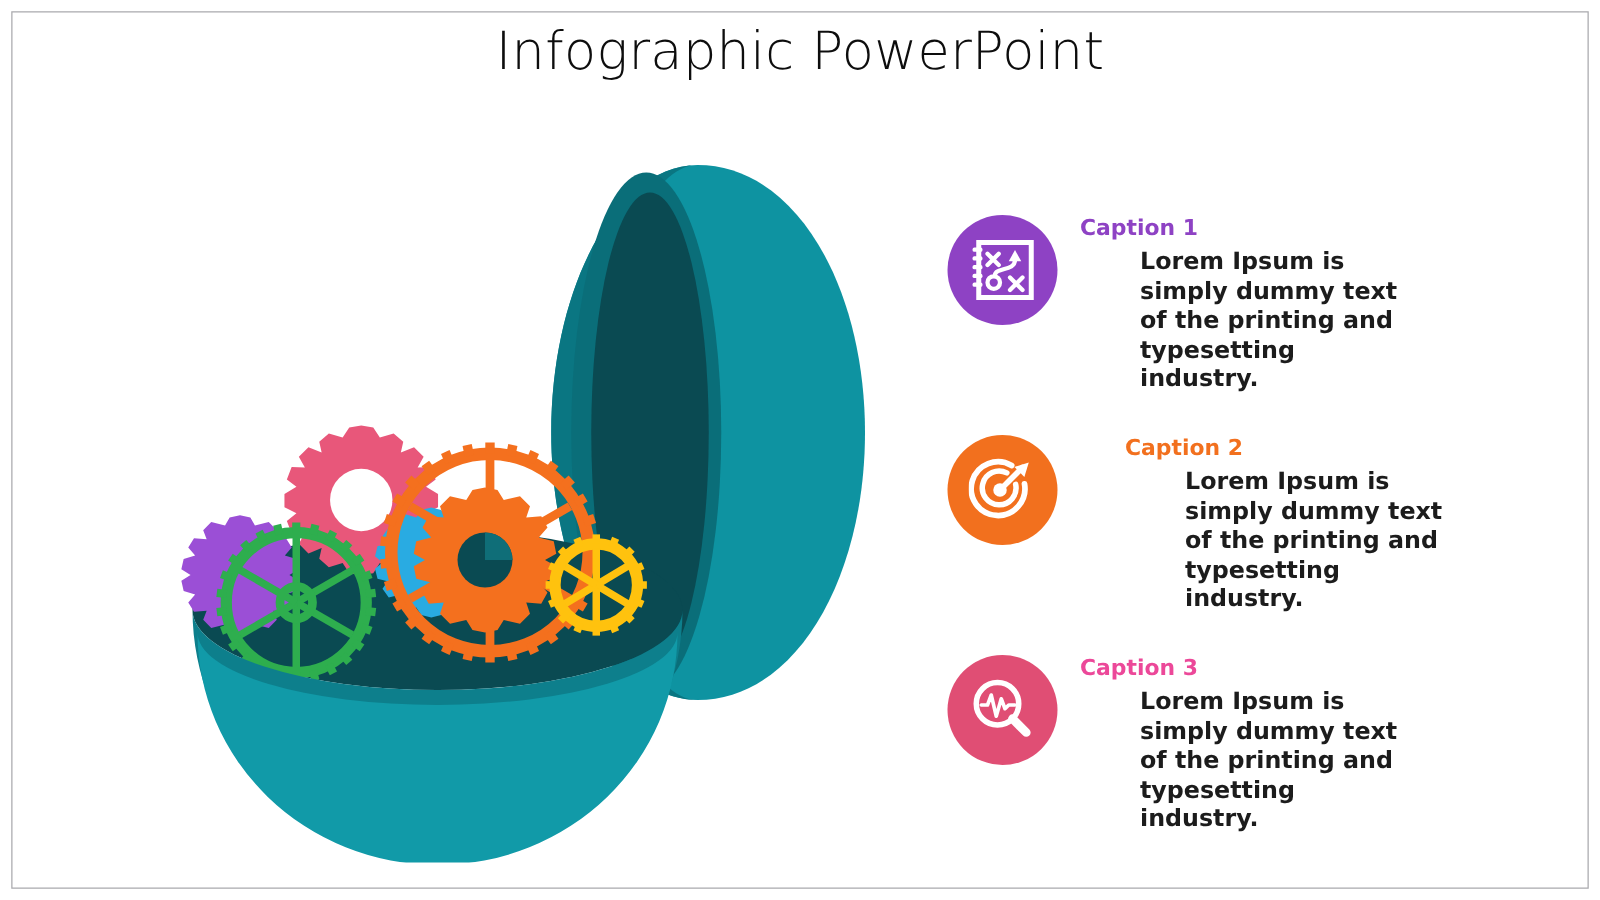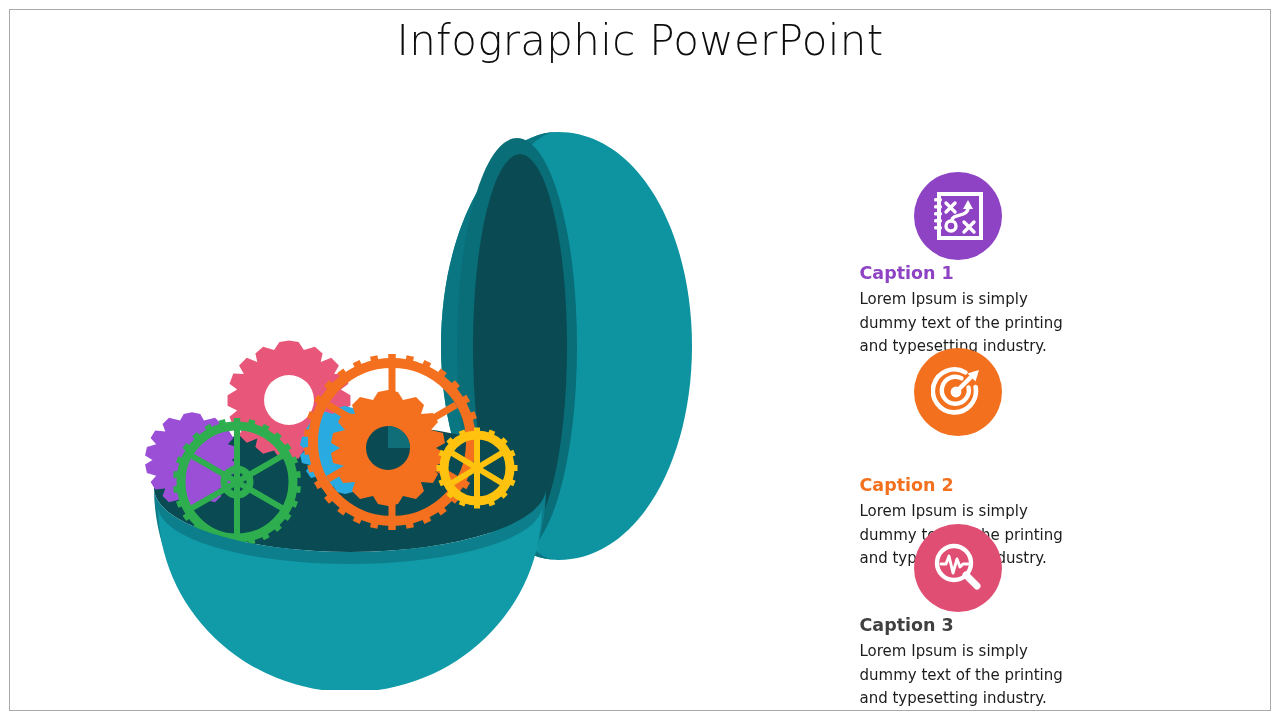--- a/index.html
+++ b/index.html
@@ -65,22 +65,21 @@
     top: 170px;
     width: 400px;
     height: 500px;
   }
   .caption-block {
     position: absolute;
     left: 0;
     width: 400px;
     height: 125px;
     display: flex;
-    align-items: center;
-    flex-direction: column;
+    align-items: flex-start;
   }
   .caption-icon-wrap {
     width: 88px;
     height: 88px;
     flex: 0 0 88px;
     border-radius: 50%;
     display: flex;
     align-items: center;
     justify-content: center;
     margin-top: 2px;
@@ -92,25 +91,26 @@
   }
   .caption-title {
     font-family: "DejaVu Sans", sans-serif;
     font-weight: bold;
     font-size: 17.5px;
     line-height: 21px;
     margin-bottom: 4px;
   }
   .caption-body {
     font-family: "DejaVu Sans", sans-serif;
-    font-weight: 400;
-    font-size: 15px;
+    font-weight: 700;
+    font-size: 19px;
     line-height: 23.5px;
     color: #1c1c1c;
     width: 215px;
+    margin-left: 48px;
   }
 </style>
 </head>
 <body>
 
 <div id="slide">
 
   <div id="slide-frame"></div>
 
   <div id="title">Infographic PowerPoint</div>
@@ -456,19 +456,19 @@
         <svg width="54" height="54" viewBox="0 0 54 54">
 
           <circle cx="23" cy="22" r="17" fill="none" stroke="#ffffff" stroke-width="4.4"></circle>
 
           <path d="M10,23 L15,23 L18,15 L22,32 L26,18 L29,26 L32,23 L37,23" fill="none" stroke="#ffffff" stroke-width="2.9" stroke-linecap="round" stroke-linejoin="round"></path>
 
           <line x1="35" y1="34" x2="46" y2="45" stroke="#ffffff" stroke-width="7" stroke-linecap="round"></line>
         </svg>
       </div>
       <div class="caption-text">
-        <div class="caption-title" style="color:#404040;">Caption 3</div>
+        <div class="caption-title" style="color:#ec4899;">Caption 3</div>
         <div class="caption-body">Lorem Ipsum is simply dummy text of the printing and typesetting industry.</div>
       </div>
     </div>
 
   </div>
 </div>
 
 </body></html>

